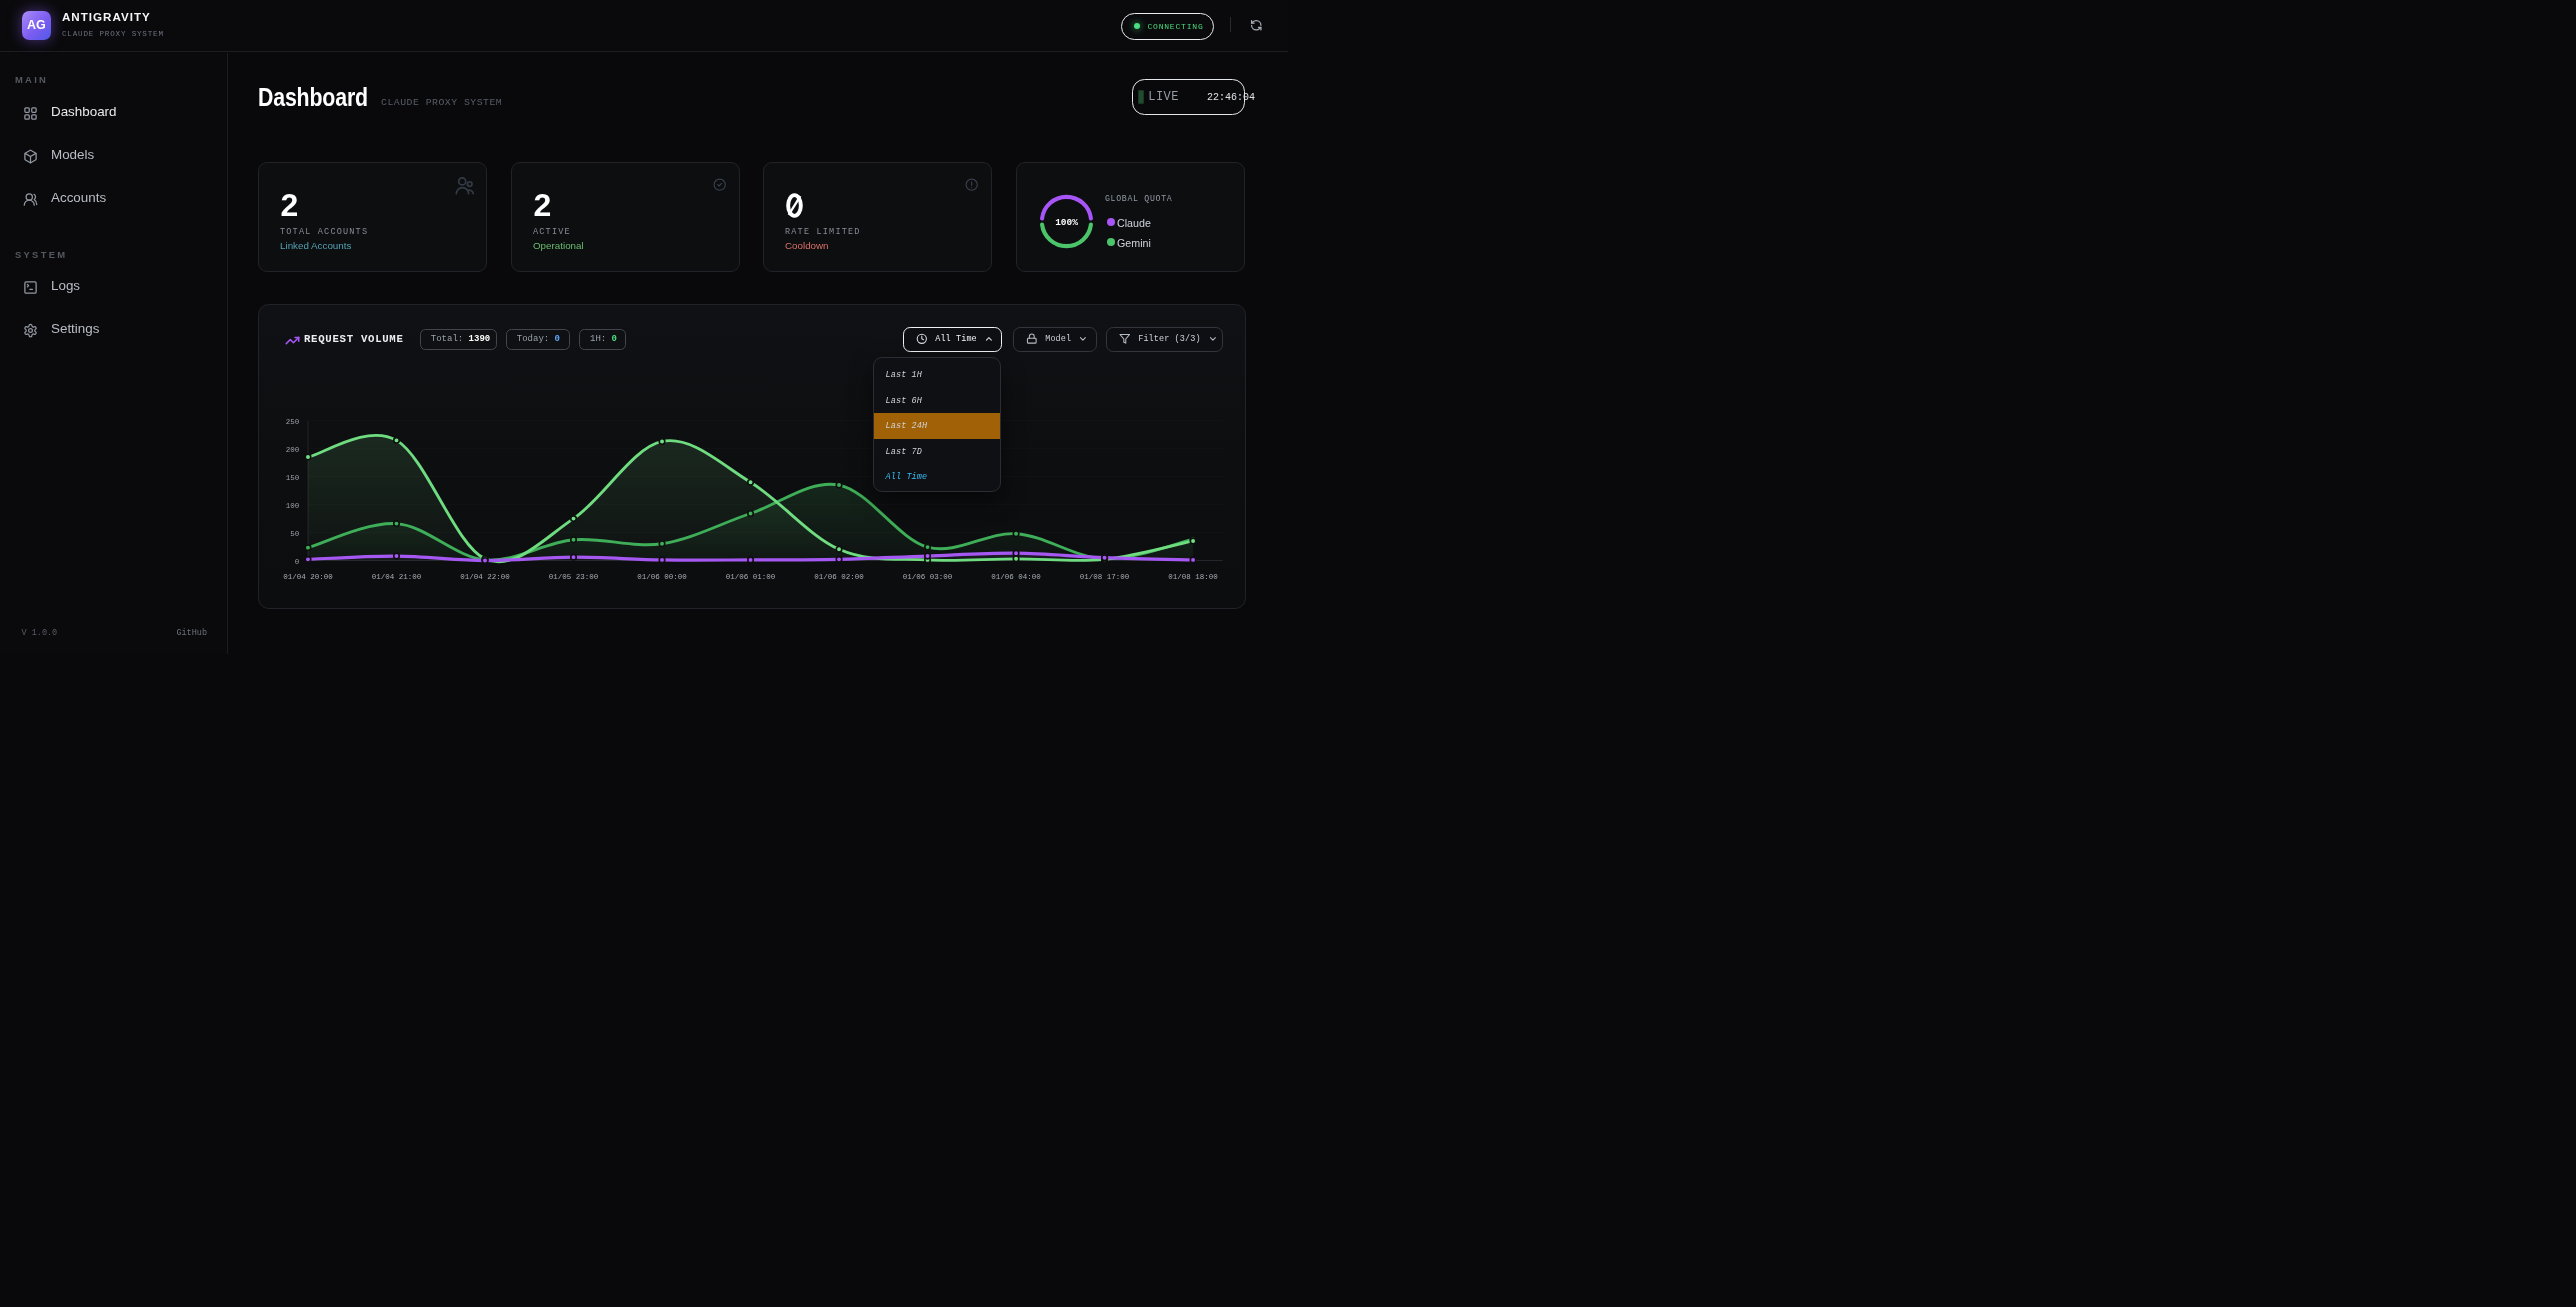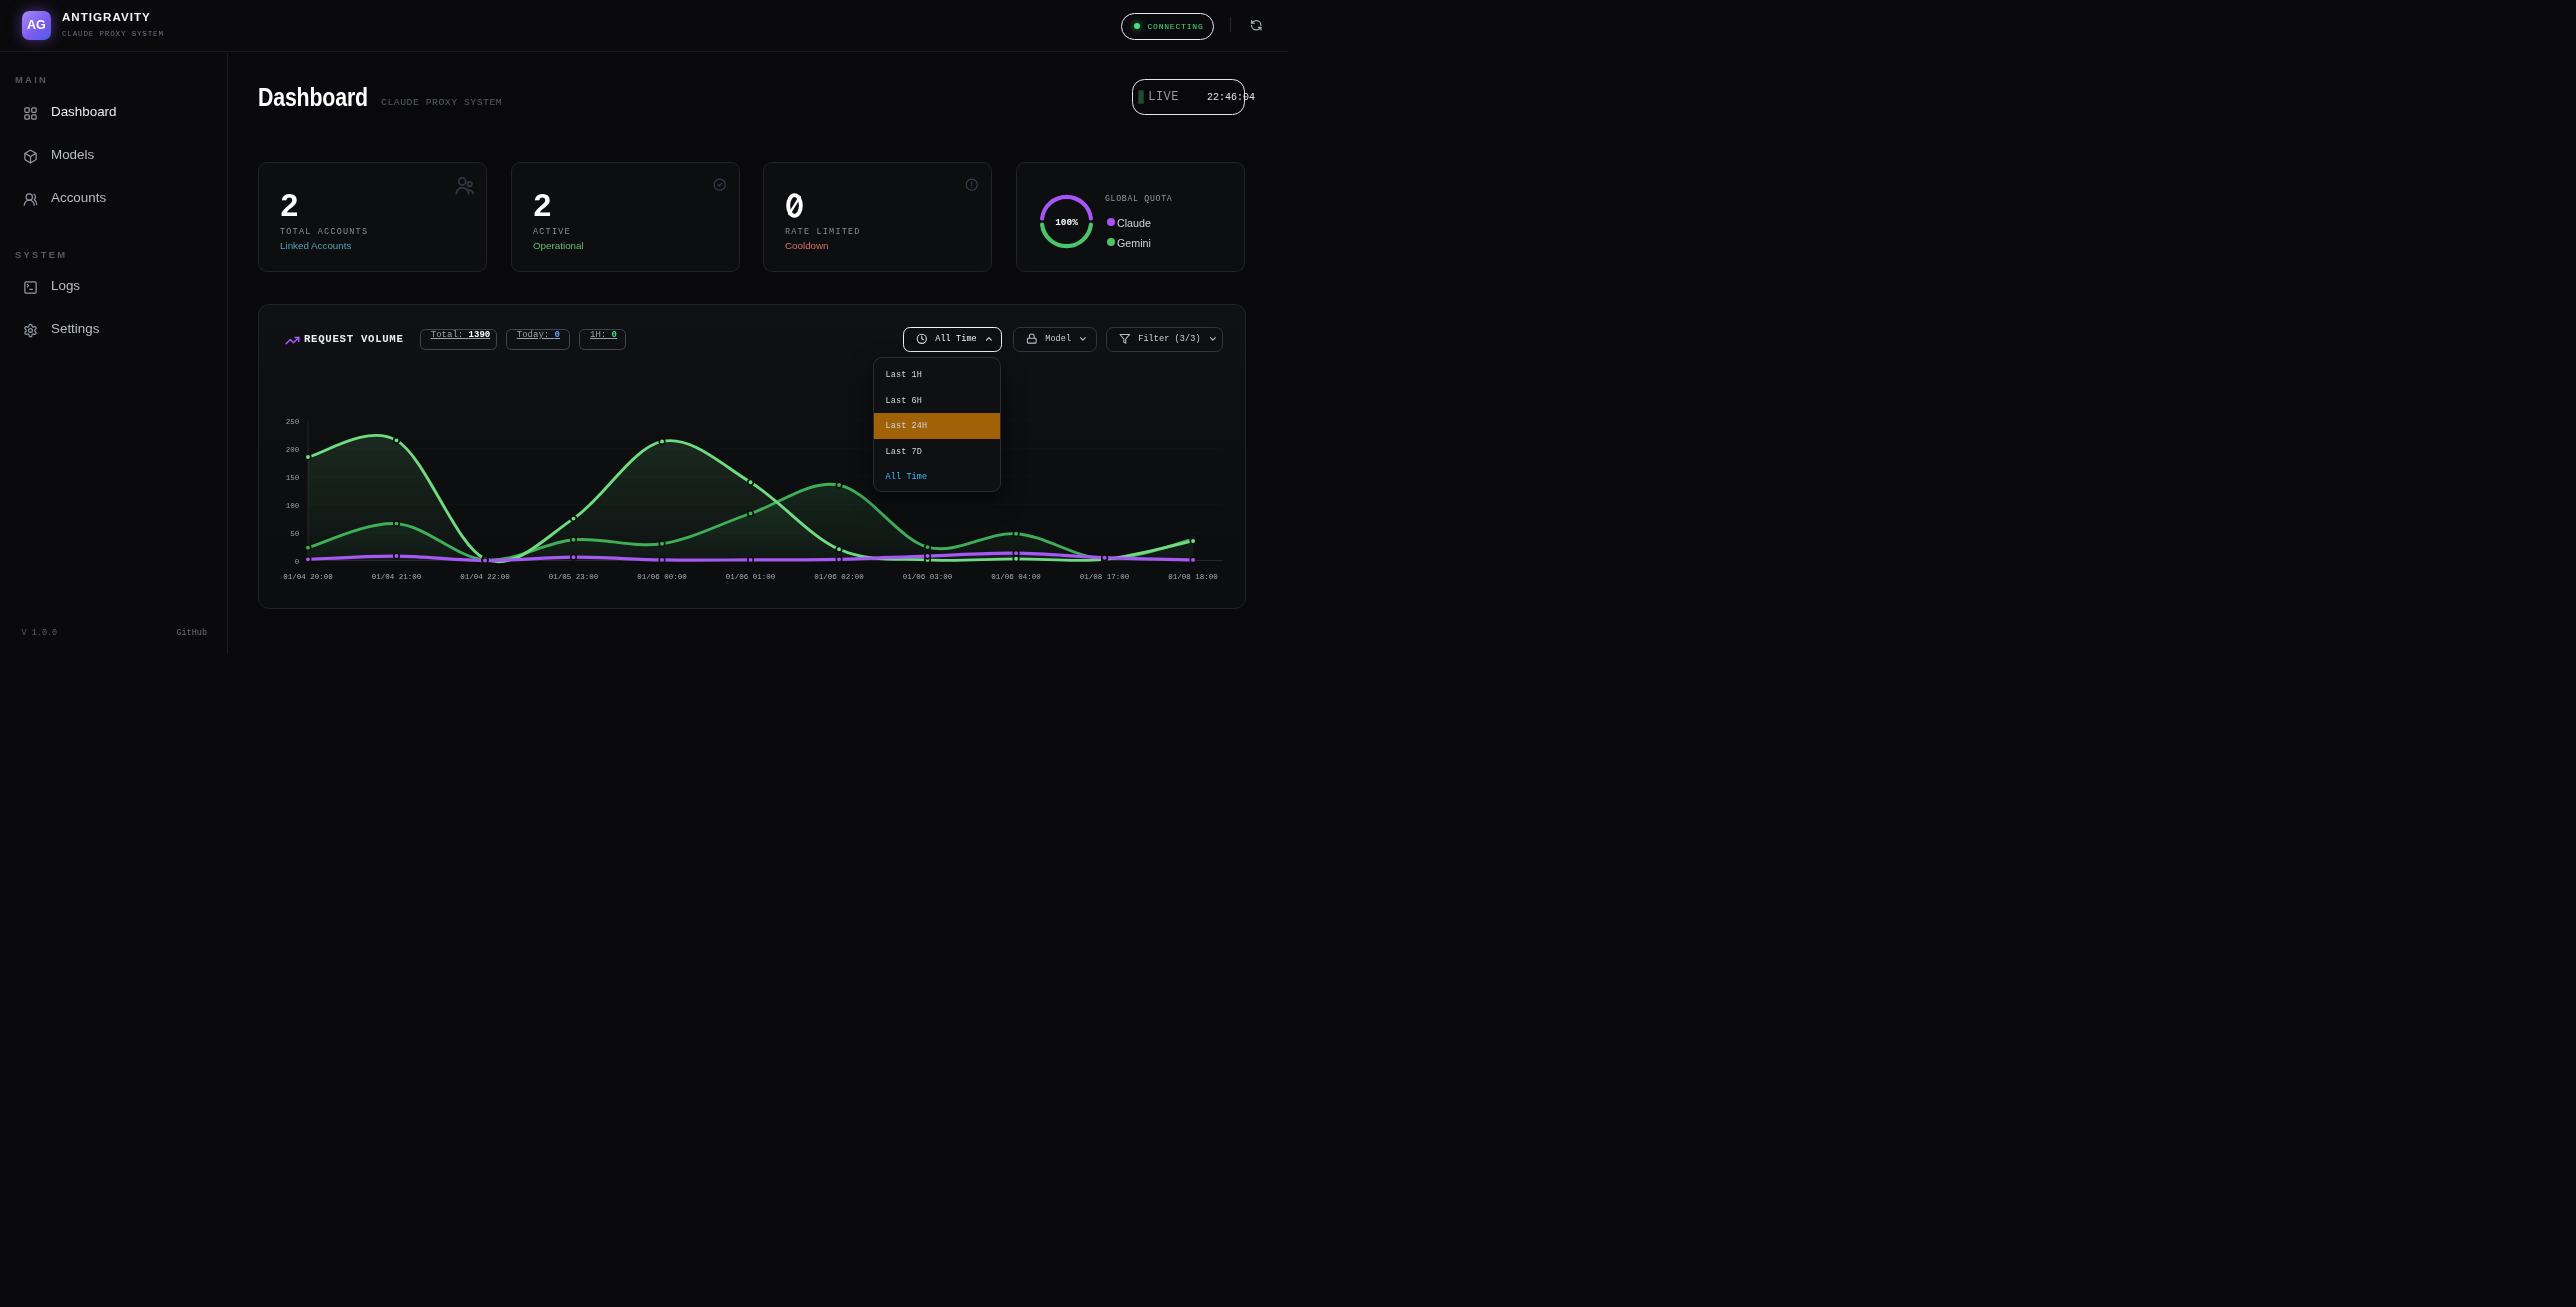--- a/index.html
+++ b/index.html
@@ -66,29 +66,29 @@
   .card .lbl { position:absolute; left:21px; top:64px; font-size:8.5px; letter-spacing:1.2px;
     color:#868c96; font-family:"Liberation Mono", monospace; }
   .card .sub { position:absolute; left:21px; top:77px; font-size:9.8px; }
   .card .ico { position:absolute; right:11.6px; top:12.5px; }
 
   
   #chart-card { position:absolute; left:258px; top:304px; width:988px; height:305px;
     background:linear-gradient(180deg,#101114 0%,#0d0e10 55%,#0c0d0f 100%);
     border:0.9px solid #222328; border-radius:10.7px; }
   .hpill { position:absolute; top:24px; height:20.6px; border:0.9px solid #42454c; border-radius:5.4px;
-    display:flex; align-items:flex-start; font-family:"Liberation Mono", monospace; font-size:9px;
-    color:#9aa1ab; letter-spacing:0;text-decoration:underline; }
+    display:flex; align-items:center; font-family:"Liberation Mono", monospace; font-size:9px;
+    color:#9aa1ab; letter-spacing:0; }
   .hbtn { position:absolute; top:21.5px; height:25px; border-radius:7.2px; background:#0e0f12;
     display:flex; align-items:center; font-family:"Liberation Mono", monospace; font-size:8.5px;
     letter-spacing:0.1px; }
   #menu { position:absolute; left:614px; top:52px; width:128px; height:135px;
     background:#0f1013; border:0.9px solid #2b2d33; border-radius:9px; z-index:10;
     box-shadow:0 9px 21.5px rgba(0,0,0,.5); font-family:"Liberation Mono", monospace;
-    font-size:8.5px; color:#cfd4db; letter-spacing:0.1px; }
+    font-size:8.5px; color:#cfd4db; letter-spacing:0.1px;font-style:italic; }
   .mi { position:absolute; left:0; width:100%; height:26px; line-height:26px; padding-left:11.6px; }
   #legend { position:absolute; left:0; top:76px; width:100%; height:15px; line-height:15px;
     font-family:"Liberation Mono", monospace; font-size:8.3px; color:#a6acb6; }
   .ldot { position:absolute; top:4px; width:7.6px; height:7.6px; border-radius:50%; }
 </style>
 </head>
 <body>
 <div id="header">
   <div id="logo">AG</div>
   <div id="brand-title">ANTIGRAVITY</div>

